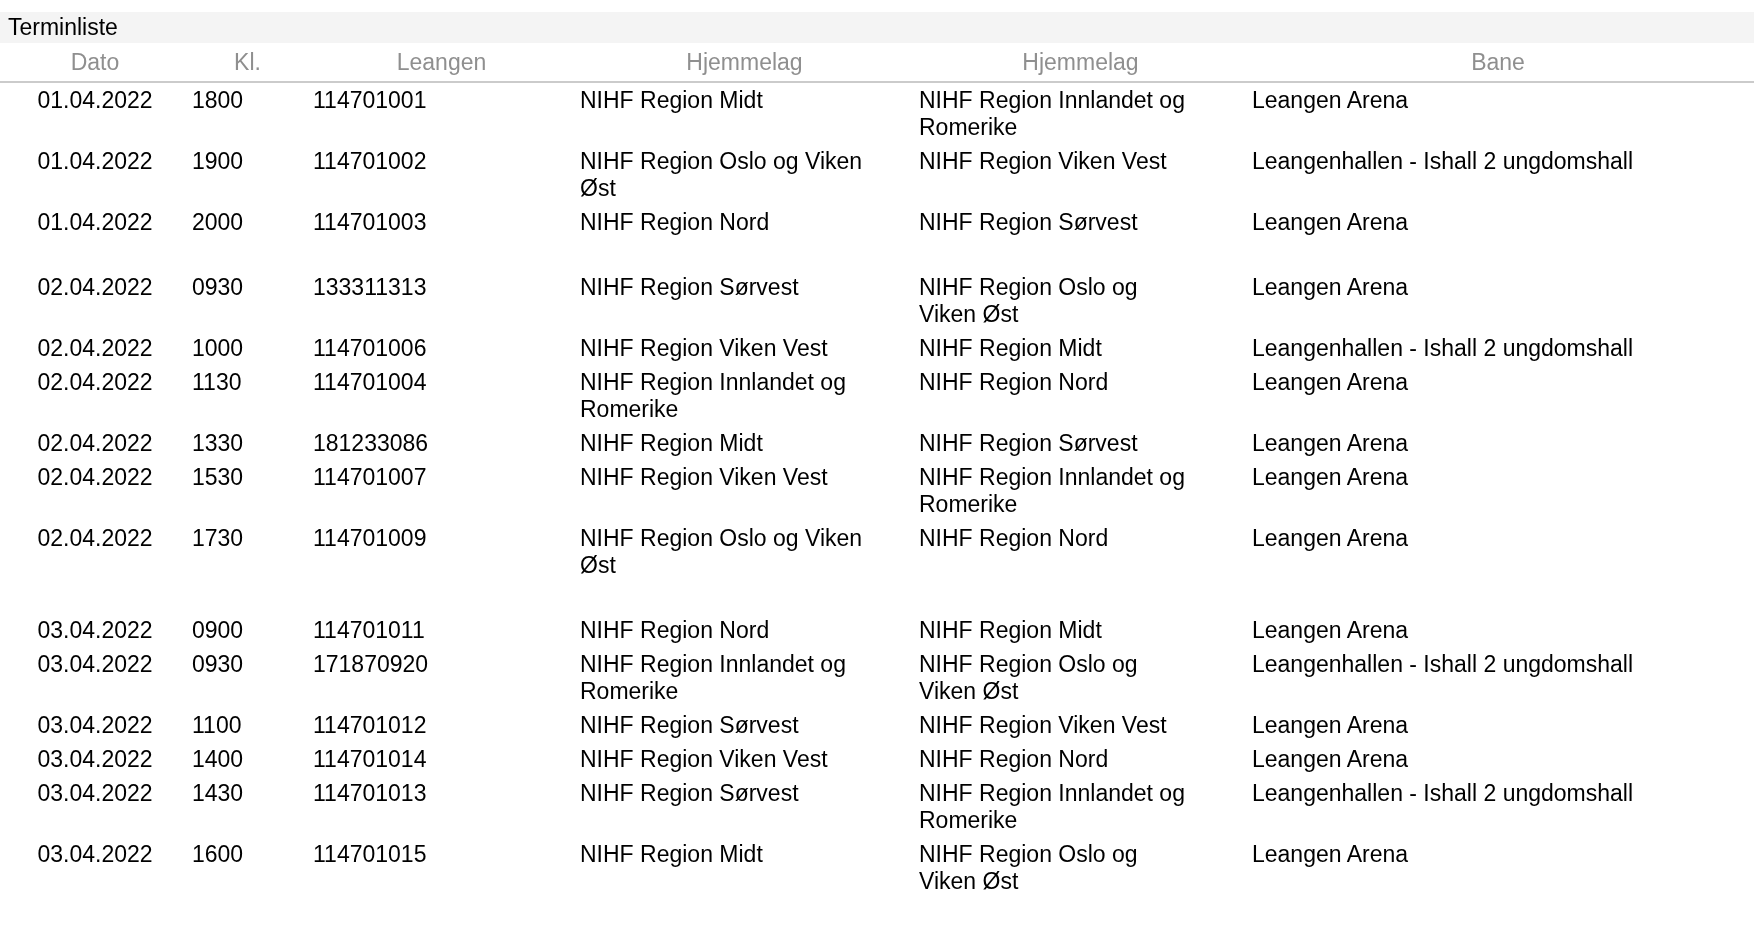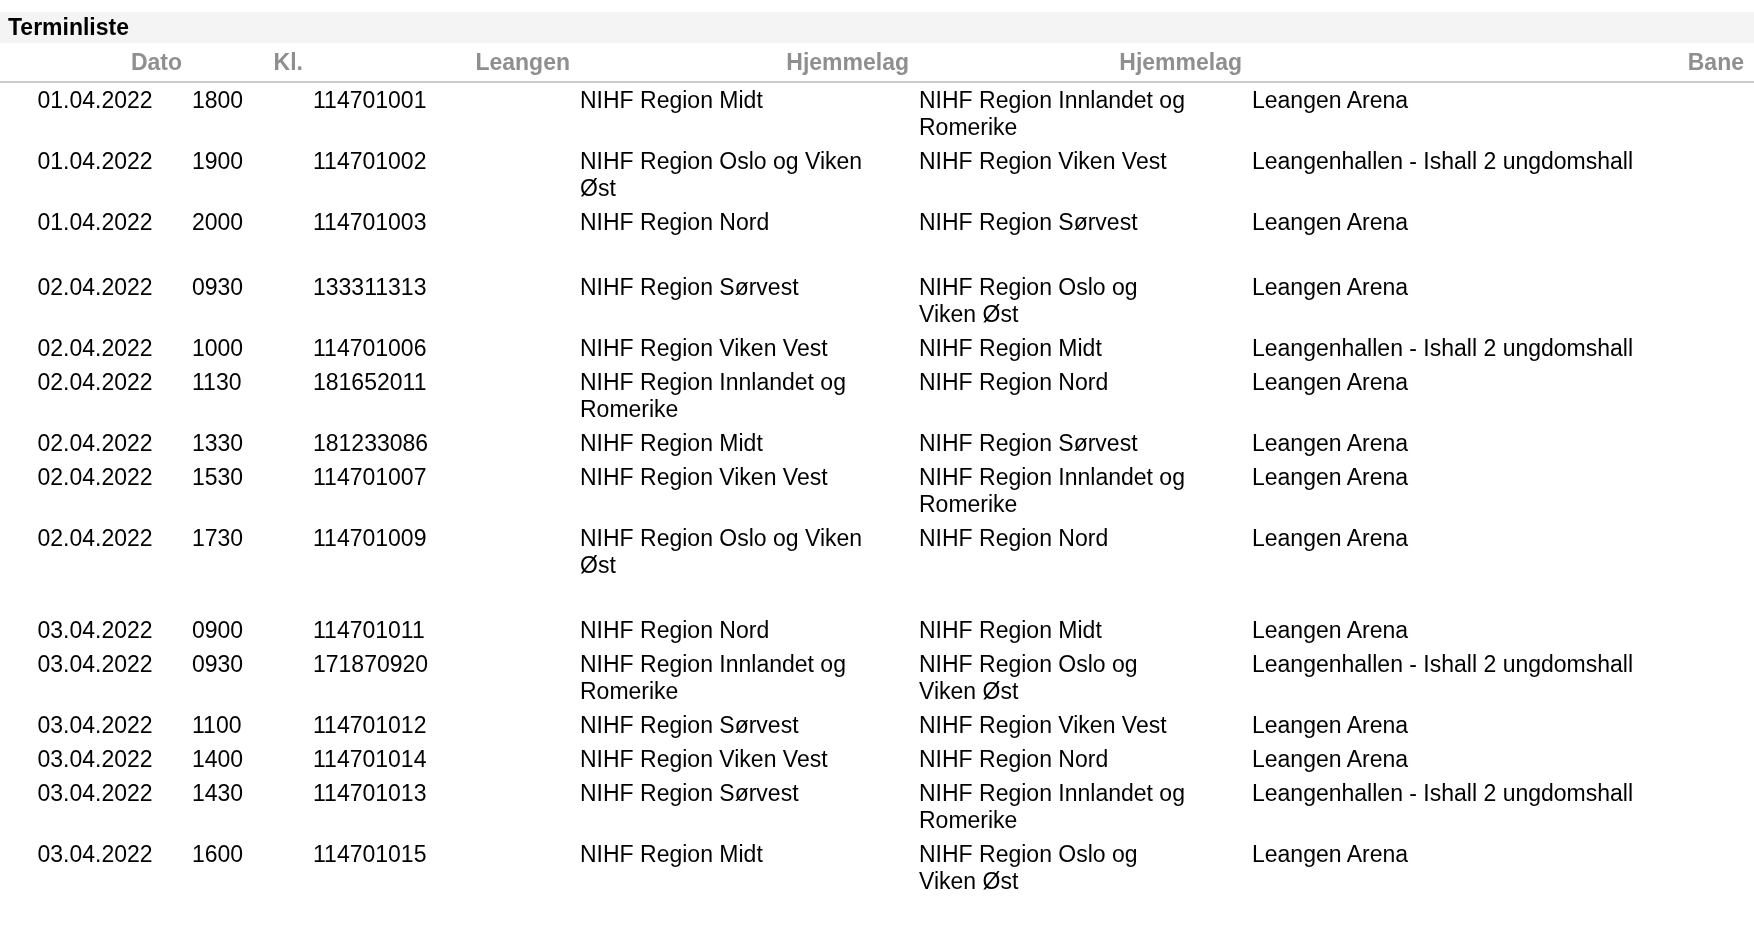--- a/index.html
+++ b/index.html
@@ -13,38 +13,38 @@
     color: var(--body-text, #000000);
   }
   .top-strip { height: 12px; background: #ffffff; }
   .title-bar {
     background: var(--title-bar-bg, #f4f4f4);
     height: 31px;
     display: flex;
     align-items: center;
     padding-left: 8px;
     font-size: 23px;
-    font-weight: bold;
+    font-weight: normal;
     color: var(--body-text, #000000);
   }
   table.schedule {
     width: 1754px;
     border-collapse: collapse;
     table-layout: fixed;
     font-size: 23px;
   }
   col.c-dato     { width: 192px; }
   col.c-kl       { width: 121px; }
   col.c-kampnr   { width: 267px; }
   col.c-hjemmelag{ width: 339px; }
   col.c-bortelag { width: 333px; }
   col.c-bane     { width: 502px; }
   thead th {
-    text-align: right;
-    font-weight: bold;
+    text-align: center;
+    font-weight: normal;
     color: var(--header-text, #8f8f8f);
     padding: 6px 10px 5px 0;
     border-bottom: 2px solid var(--divider, #cbcbcb);
     white-space: nowrap;
     overflow: hidden;
   }
   thead th:first-child { padding-left: 8px; }
   tbody td {
     vertical-align: top;
     padding: 4px 10px 3px 0;
@@ -123,21 +123,21 @@
         <td class="col-dato">02.04.2022</td>
         <td class="col-kl">1000</td>
         <td class="col-kampnr">114701006</td>
         <td class="col-hjemmelag">NIHF Region Viken Vest</td>
         <td class="col-bortelag">NIHF Region Midt</td>
         <td class="col-bane">Leangenhallen - Ishall 2 ungdomshall</td>
       </tr>
       <tr>
         <td class="col-dato">02.04.2022</td>
         <td class="col-kl">1130</td>
-        <td class="col-kampnr">181652011</td>
+        <td class="col-kampnr">114701004</td>
         <td class="col-hjemmelag">NIHF Region Innlandet og Romerike</td>
         <td class="col-bortelag">NIHF Region Nord</td>
         <td class="col-bane">Leangen Arena</td>
       </tr>
       <tr>
         <td class="col-dato">02.04.2022</td>
         <td class="col-kl">1330</td>
         <td class="col-kampnr">181233086</td>
         <td class="col-hjemmelag">NIHF Region Midt</td>
         <td class="col-bortelag">NIHF Region Sørvest</td>

